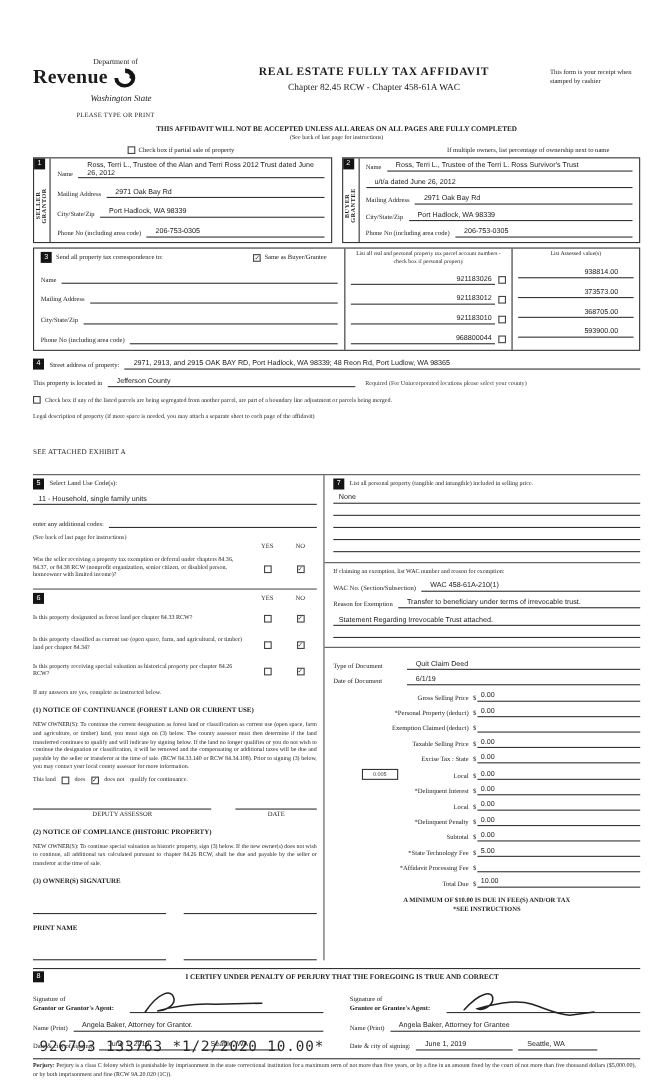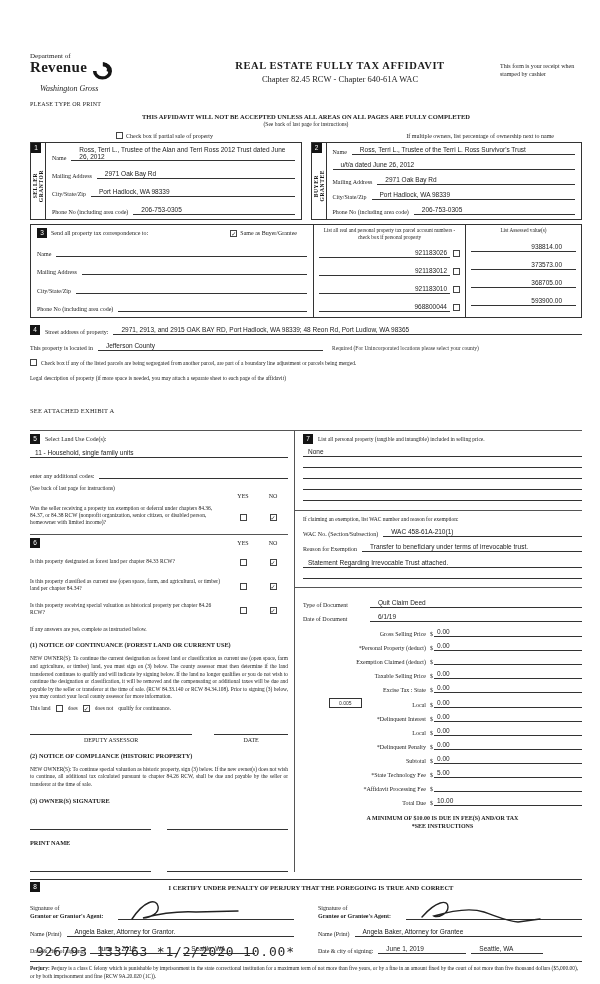--- a/index.html
+++ b/index.html
@@ -2,24 +2,24 @@
 <html><head>
 <meta charset="utf-8">
 <style>
   * { margin:0; padding:0; box-sizing:border-box; }
   html,body { background:#f2f2f0; }
   .page { position:relative; width:600px; height:984px; background:#fff; font-family:"Liberation Serif",serif; color:#1c1c1c; overflow:hidden; margin:0 auto; }
   .doc { position:absolute; left:30px; top:52px; width:552px; }
 
   
   .hdr { display:flex; }
-  .logo { width:150px; }
+  .logo { width:150px;text-align:center; }
   .logo-top { display:flex; align-items:flex-start; gap:3px; }
   .logo-small { font-size:7px; }
-  .logo-big { font-size:15px; font-weight:bold; letter-spacing:.3px; line-height:1; }
+  .logo-big { font-size:18px; font-weight:bold; letter-spacing:.3px; line-height:1; }
   .logo-state { font-size:8px; font-style:italic; margin-left:10px; }
   .type-print { font-size:6px; margin-top:8px; letter-spacing:.2px; }
   .hdr-center { flex:1; text-align:center; padding-top:8px; }
   .hdr-title { font-size:10.5px; font-weight:bold; letter-spacing:.6px; }
   .hdr-sub { font-size:8.5px; margin-top:3px; }
   .hdr-right { width:82px; font-size:6px; padding-top:10px; line-height:1.4; }
 
   .warning { text-align:center; font-size:6.5px; font-weight:bold; margin-top:6px; }
   .warning-sub { text-align:center; font-size:5.5px; margin-top:1px; }
 
@@ -136,26 +136,26 @@
         <div class="logo-small">Department of</div>
         <div class="logo-top">
           <span class="logo-big">Revenue</span>
           <span>
             <svg width="24" height="20" viewBox="0 0 26 22">
                 <path d="M3 12 A10.5 9.5 0 1 0 14 2.5 L14 7 A6.5 5.5 0 1 1 7 12 Z" fill="#151515"></path>
                 <path d="M14 2.5 C20 4 24 8 22 14 L18 12 C19.5 8.5 17 6.5 14 6.8 Z" fill="#151515"></path>
               </svg>
           </span>
         </div>
-        <div class="logo-state">Washington Gross</div>
+        <div class="logo-state">Washington State</div>
         <div class="type-print">PLEASE TYPE OR PRINT</div>
       </div>
       <div class="hdr-center">
         <div class="hdr-title">REAL ESTATE FULLY TAX AFFIDAVIT</div>
-        <div class="hdr-sub">Chapter 82.45 RCW - Chapter 640-61A WAC</div>
+        <div class="hdr-sub">Chapter 82.45 RCW - Chapter 458-61A WAC</div>
       </div>
       <div class="hdr-right">This form is your receipt when stamped by cashier</div>
     </div>
 
     <div class="warning">THIS AFFIDAVIT WILL NOT BE ACCEPTED UNLESS ALL AREAS ON ALL PAGES ARE FULLY COMPLETED</div>
     <div class="warning-sub">(See back of last page for instructions)</div>
 
     <div class="partial-row">
       <div class="partial">
         <span class="cb"></span>

